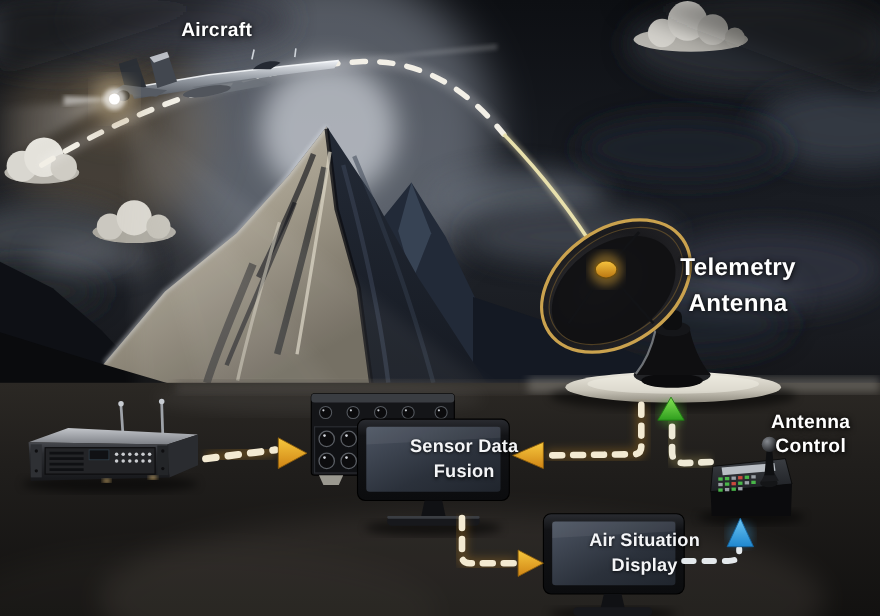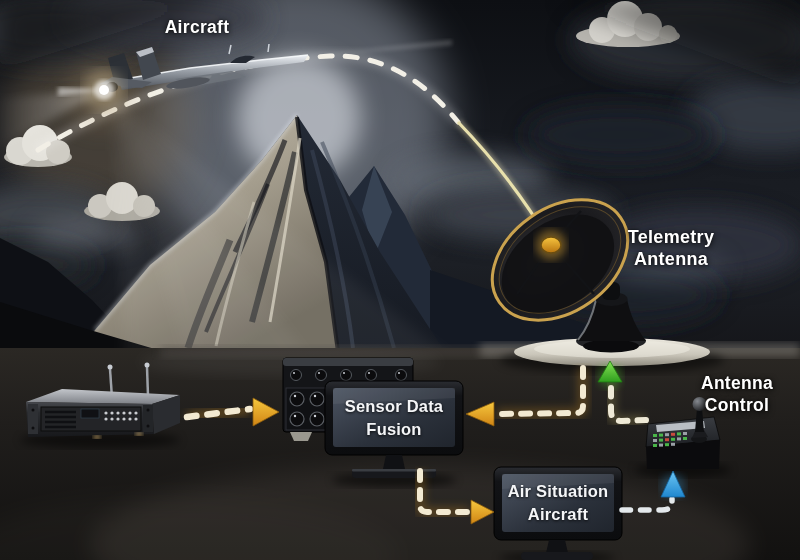--- a/index.html
+++ b/index.html
@@ -3,26 +3,26 @@
 <meta charset="utf-8">
 <style>
   html,body{margin:0;padding:0;background:#0b0c0e;}
   .stage{position:relative;width:800px;height:560px;overflow:hidden;
          font-family:"Liberation Sans",sans-serif;background:#4d7c0f;}
   .stage svg{position:absolute;left:0;top:0;}
   .lbl{position:absolute;color:#fff;font-weight:700;text-align:center;
        white-space:pre-line;letter-spacing:.3px;
        text-shadow:0 1px 6px rgba(0,0,0,.95),0 0 2px rgba(0,0,0,.7);}
   .lbl-aircraft{left:146px;top:17px;width:102px;font-size:17.5px;}
-  .lbl-telemetry{left:606px;top:226px;width:130px;font-size:18px;line-height:22px;}
+  .lbl-telemetry{left:606px;top:226px;width:130px;font-size:22px;line-height:33px;}
   .lbl-antctrl{left:674px;top:372px;width:126px;font-size:17.5px;line-height:22px;}
   .lbl-adsb{left:58px;top:441px;width:96px;font-size:20px;letter-spacing:1px;}
   .screen-text{position:absolute;display:flex;align-items:center;justify-content:center;
        color:#f4f5f7;font-weight:700;font-size:16.5px;line-height:23px;text-align:center;
-       white-space:pre-line;letter-spacing:.2px;text-shadow:0 1px 3px rgba(0,0,0,.8);}
+       white-space:pre-line;letter-spacing:.2px;text-shadow:0 1px 3px rgba(0,0,0,.8);margin-left:28px;}
   .st-fusion{left:333px;top:389px;width:122px;height:58px;}
   .st-display{left:502px;top:474px;width:112px;height:58px;}
 </style>
 </head>
 <body>
 
 <div class="stage">
 <svg width="800" height="560" viewBox="0 0 800 560">
   <defs>
     <linearGradient id="sky" x1="0" y1="0" x2="0" y2="1">
@@ -424,14 +424,14 @@
 </svg>
 
 <div class="lbl lbl-aircraft">Aircraft</div>
 <div class="lbl lbl-telemetry">Telemetry
 Antenna</div>
 <div class="lbl lbl-antctrl">Antenna
 Control</div>
 <div class="screen-text st-fusion">Sensor Data
 Fusion</div>
 <div class="screen-text st-display">Air Situation
-Aircraft</div>
+Display</div>
 </div>
 
 </body></html>

